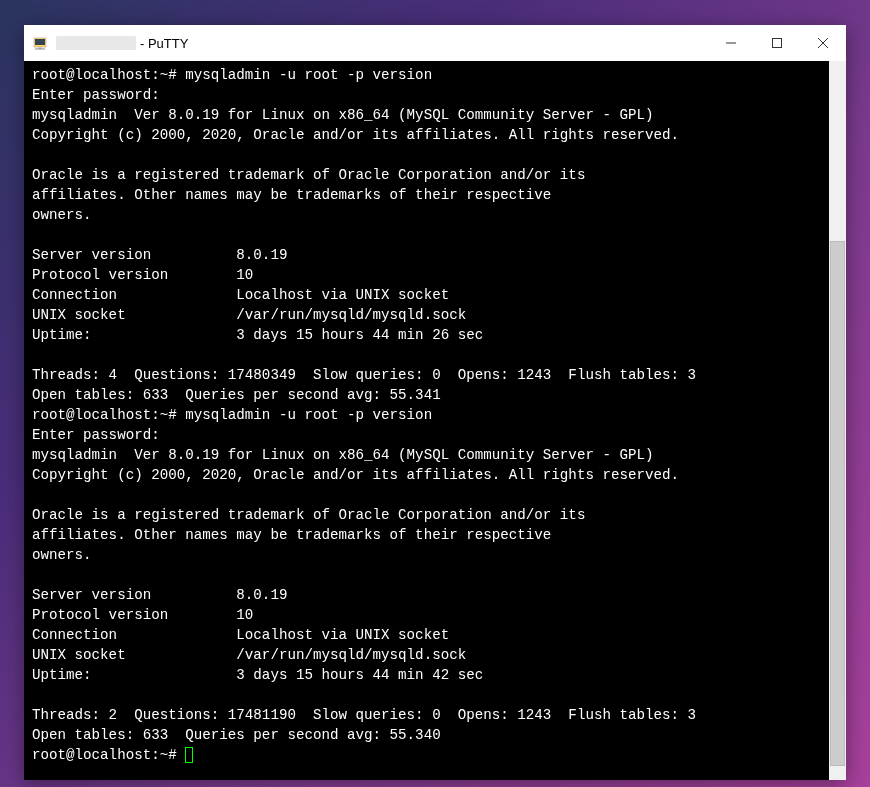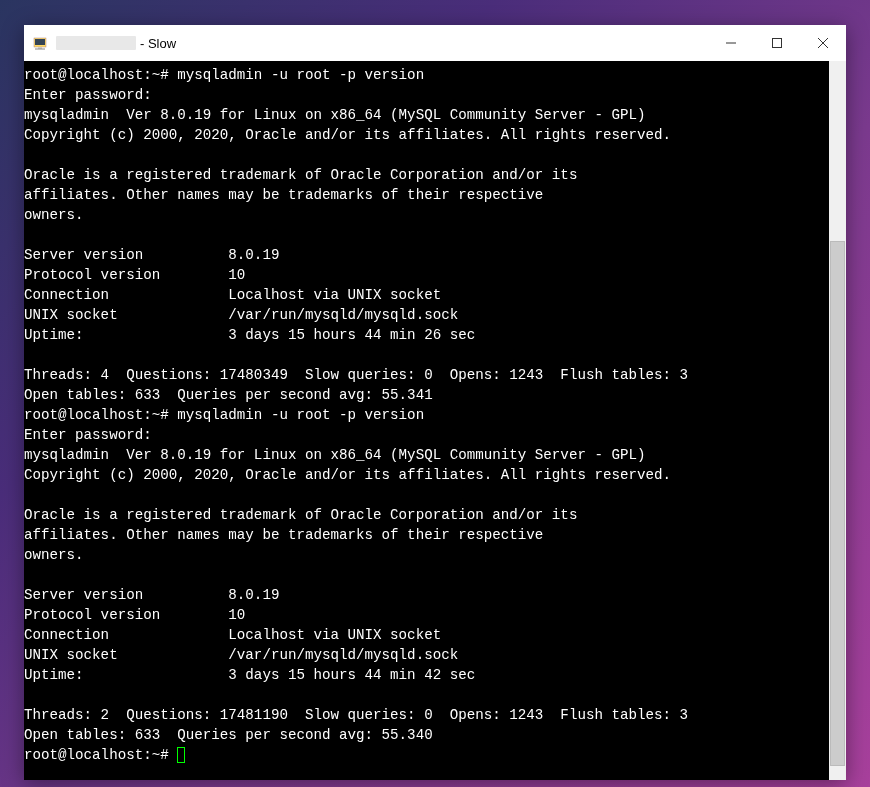--- a/index.html
+++ b/index.html
@@ -69,21 +69,21 @@
       background: #000;
       overflow: hidden;
     }
     .terminal {
       flex: 1;
       background: #000;
       color: #fff;
       font-family: 'Courier New', monospace;
       font-size: 14.2px;
       line-height: 20px;
-      padding: 4px 4px 4px 0;
+      padding: 4px 4px 4px 8px;
       white-space: pre;
       overflow: hidden;
     }
     .scrollbar {
       width: 17px;
       background: #f0f0f0;
       position: relative;
     }
     .scroll-thumb {
       position: absolute;
@@ -109,21 +109,21 @@
     <span class="titlebar-icon">
       <svg viewBox="0 0 16 16" width="16" height="16">
         <rect x="2" y="3" width="12" height="9" fill="#ffd966" stroke="#a88" stroke-width="0.5"></rect>
         <rect x="3" y="4" width="10" height="6" fill="#345"></rect>
         <rect x="6" y="12" width="4" height="2" fill="#ccc"></rect>
         <line x1="3" y1="14" x2="13" y2="14" stroke="#888" stroke-width="1"></line>
       </svg>
     </span>
     <span class="title-text">
       <span class="redacted"></span>
-      <span> - Slow</span>
+      <span> - PuTTY</span>
     </span>
     <div class="window-controls">
       <div class="win-btn">
         <svg width="10" height="10">
             <line x1="0" y1="5" x2="10" y2="5" stroke="#333" stroke-width="1"></line>
           </svg>
       </div>
       <div class="win-btn">
         <svg width="10" height="10">
             <rect x="0.5" y="0.5" width="9" height="9" fill="none" stroke="#333" stroke-width="1"></rect>

